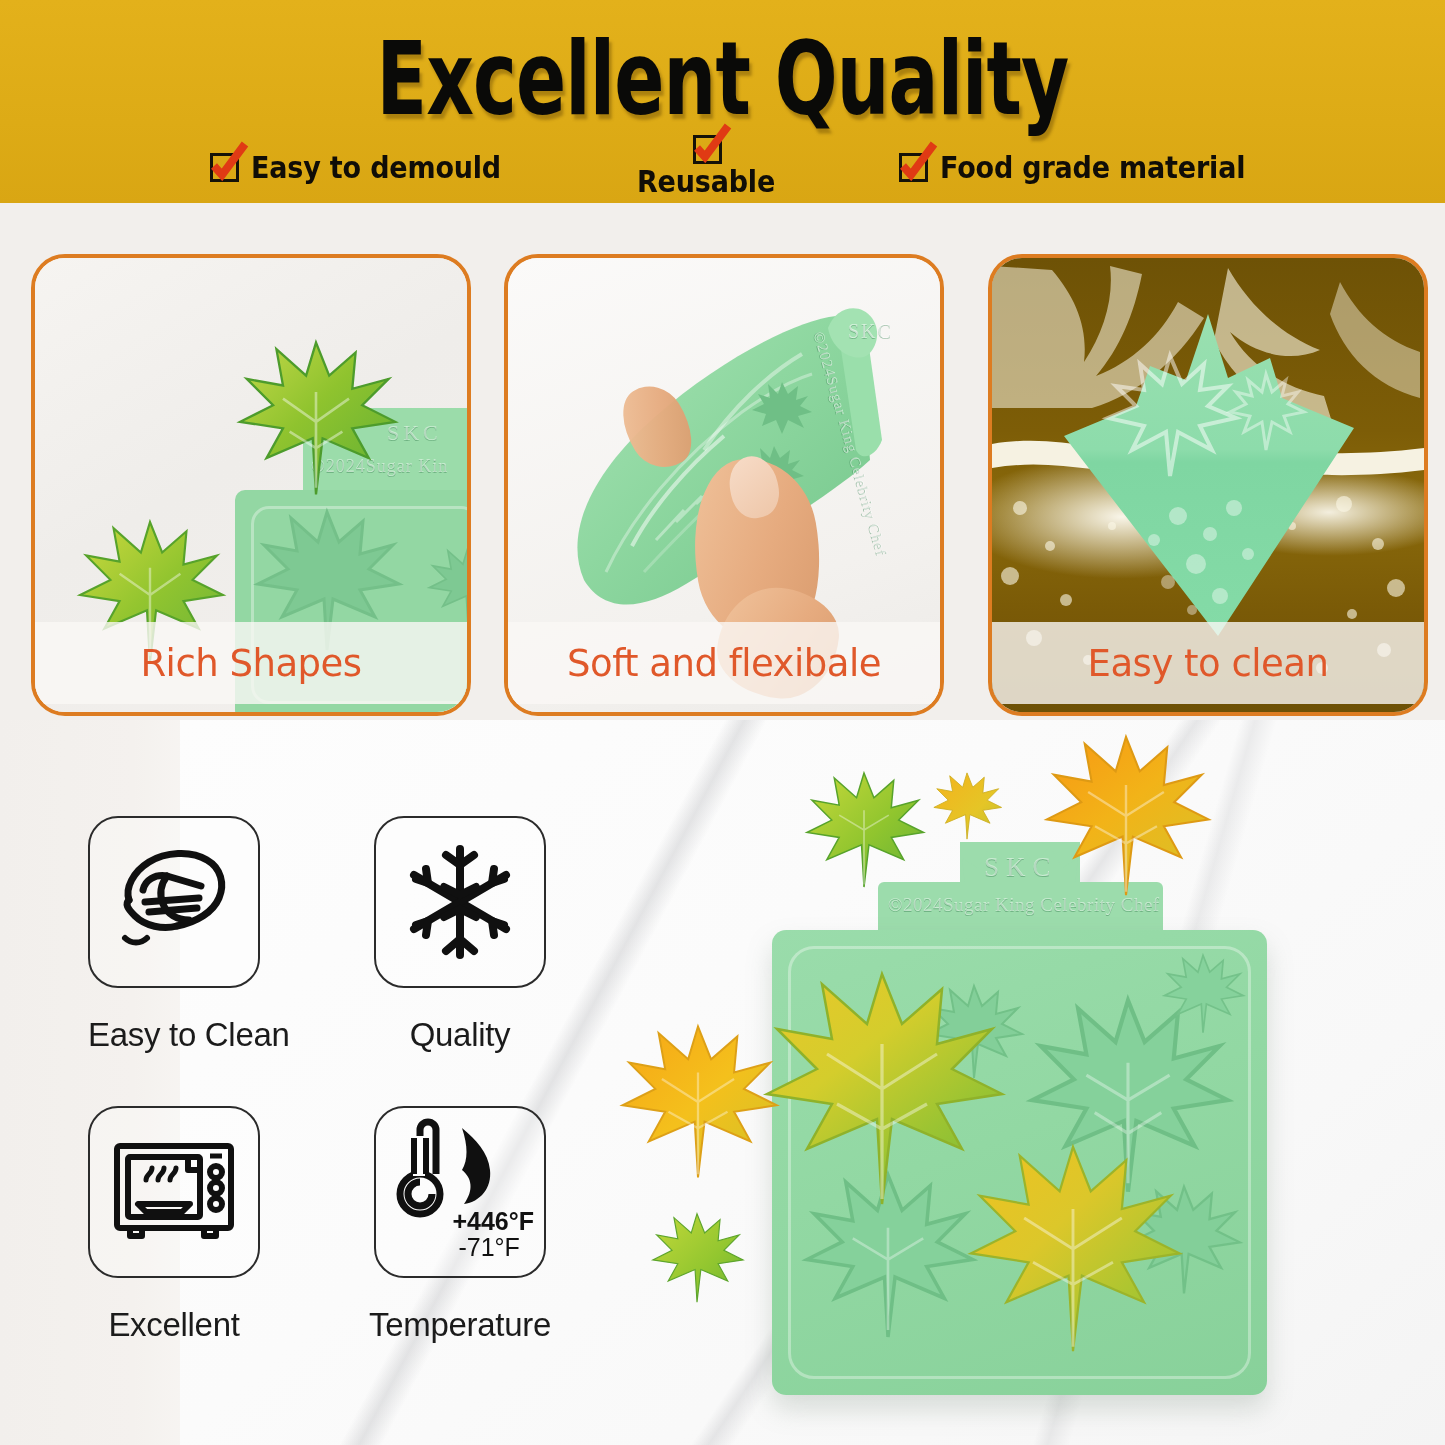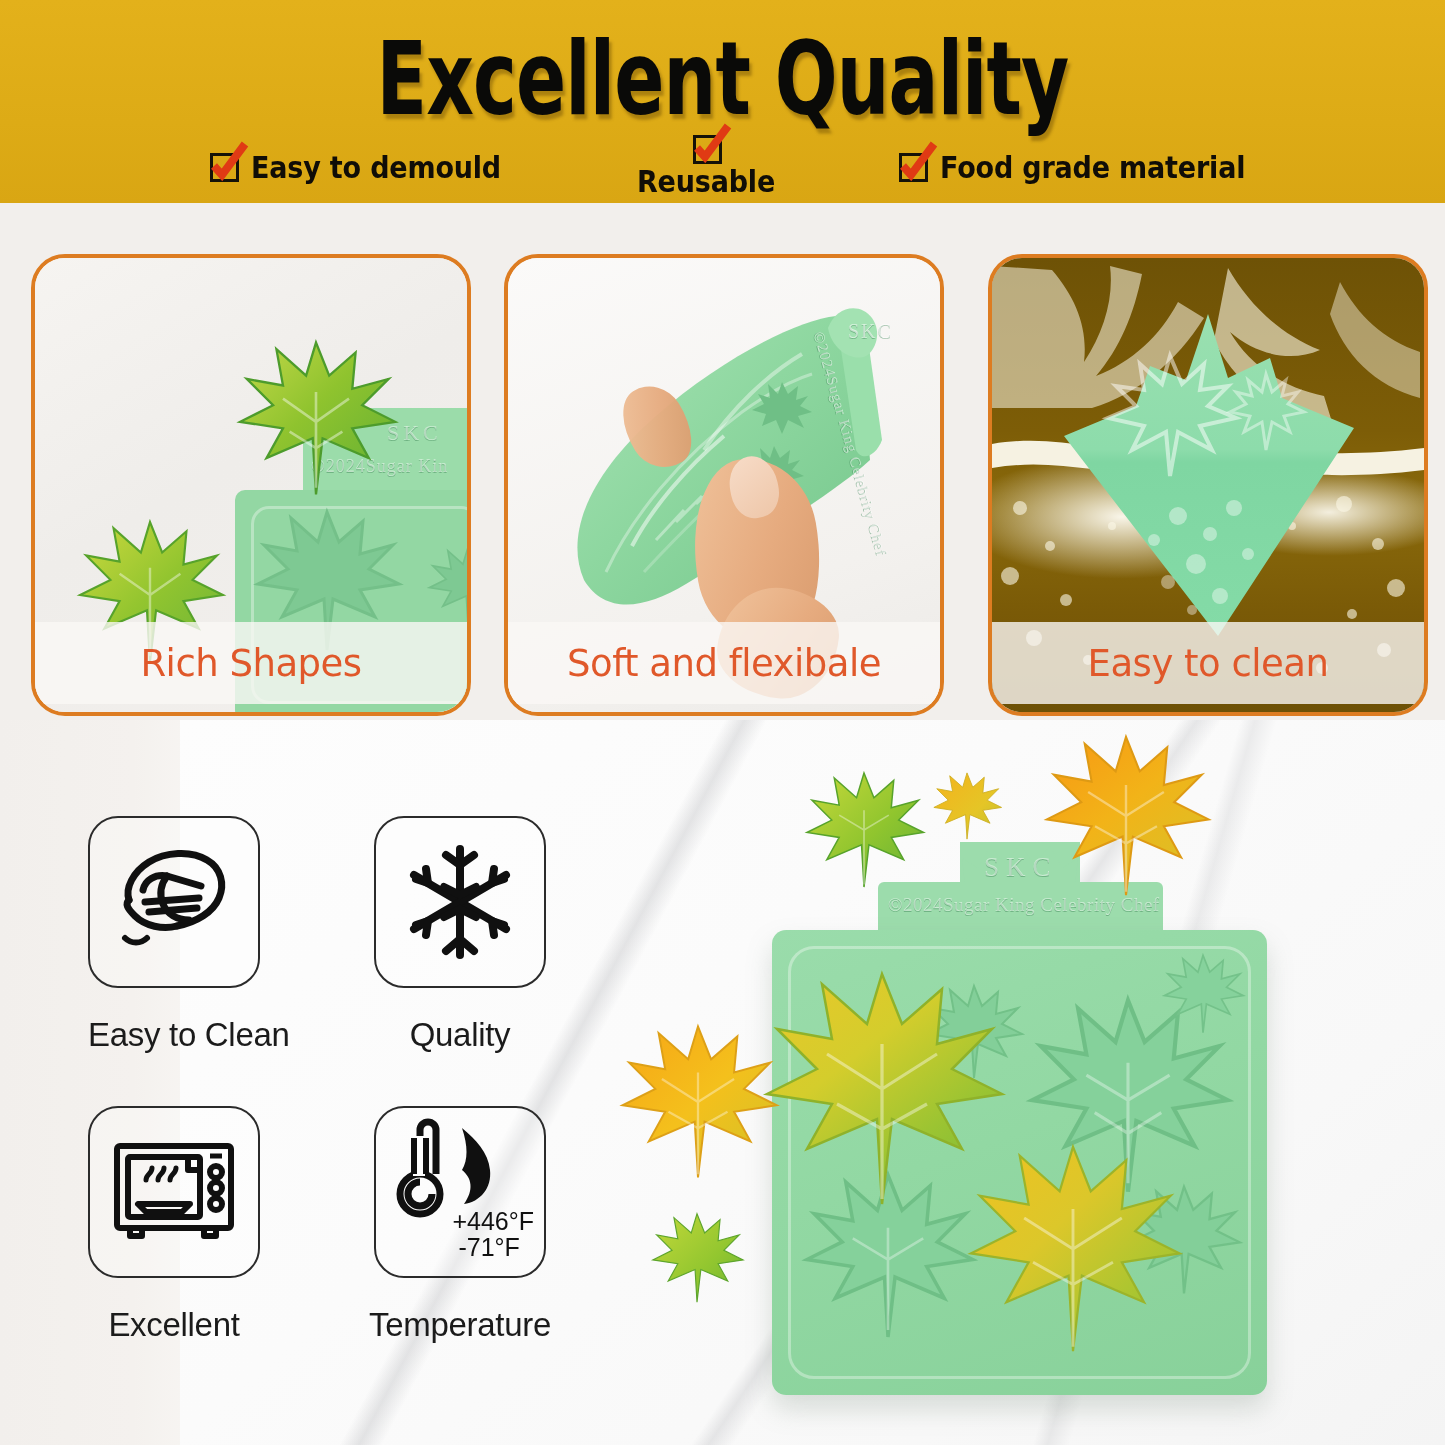--- a/index.html
+++ b/index.html
@@ -146,21 +146,21 @@
   .feat-label.left { text-align: left; margin-left: 0; width: 260px; }
   .temp-text {
     position: absolute;
     right: 10px; bottom: 16px;
     font-family: "Liberation Sans", sans-serif;
     font-weight: 400;
     color: #111;
     line-height: 1.05;
     text-align: left;
   }
-  .temp-hi { font-size: 25px; display:block; }
+  .temp-hi { font-size: 25px; display:block;font-weight:bold; }
   .temp-lo { font-size: 25px; display:block; margin-left: 6px;}
 
   
   #marble {
     position:absolute; left: 180px; top: 720px; width: 1265px; height: 725px;
     background:
       linear-gradient(118deg, rgba(150,150,155,0.00) 0%, rgba(150,150,155,0.00) 33%, rgba(140,142,148,0.22) 34.2%, rgba(150,150,155,0.00) 35.6%, rgba(150,150,155,0.00) 100%),
       linear-gradient(124deg, rgba(150,150,155,0.00) 0%, rgba(150,150,155,0.00) 57%, rgba(135,137,144,0.18) 58%, rgba(150,150,155,0.00) 59.4%, rgba(150,150,155,0.00) 100%),
       linear-gradient(106deg, rgba(150,150,155,0.00) 0%, rgba(150,150,155,0.00) 72%, rgba(140,142,148,0.14) 73%, rgba(150,150,155,0.00) 74.5%, rgba(150,150,155,0.00) 100%),
       linear-gradient(140deg,#fdfdfd 0%, #fbfbfb 40%, #f8f8f8 75%, #f4f4f4 100%);

